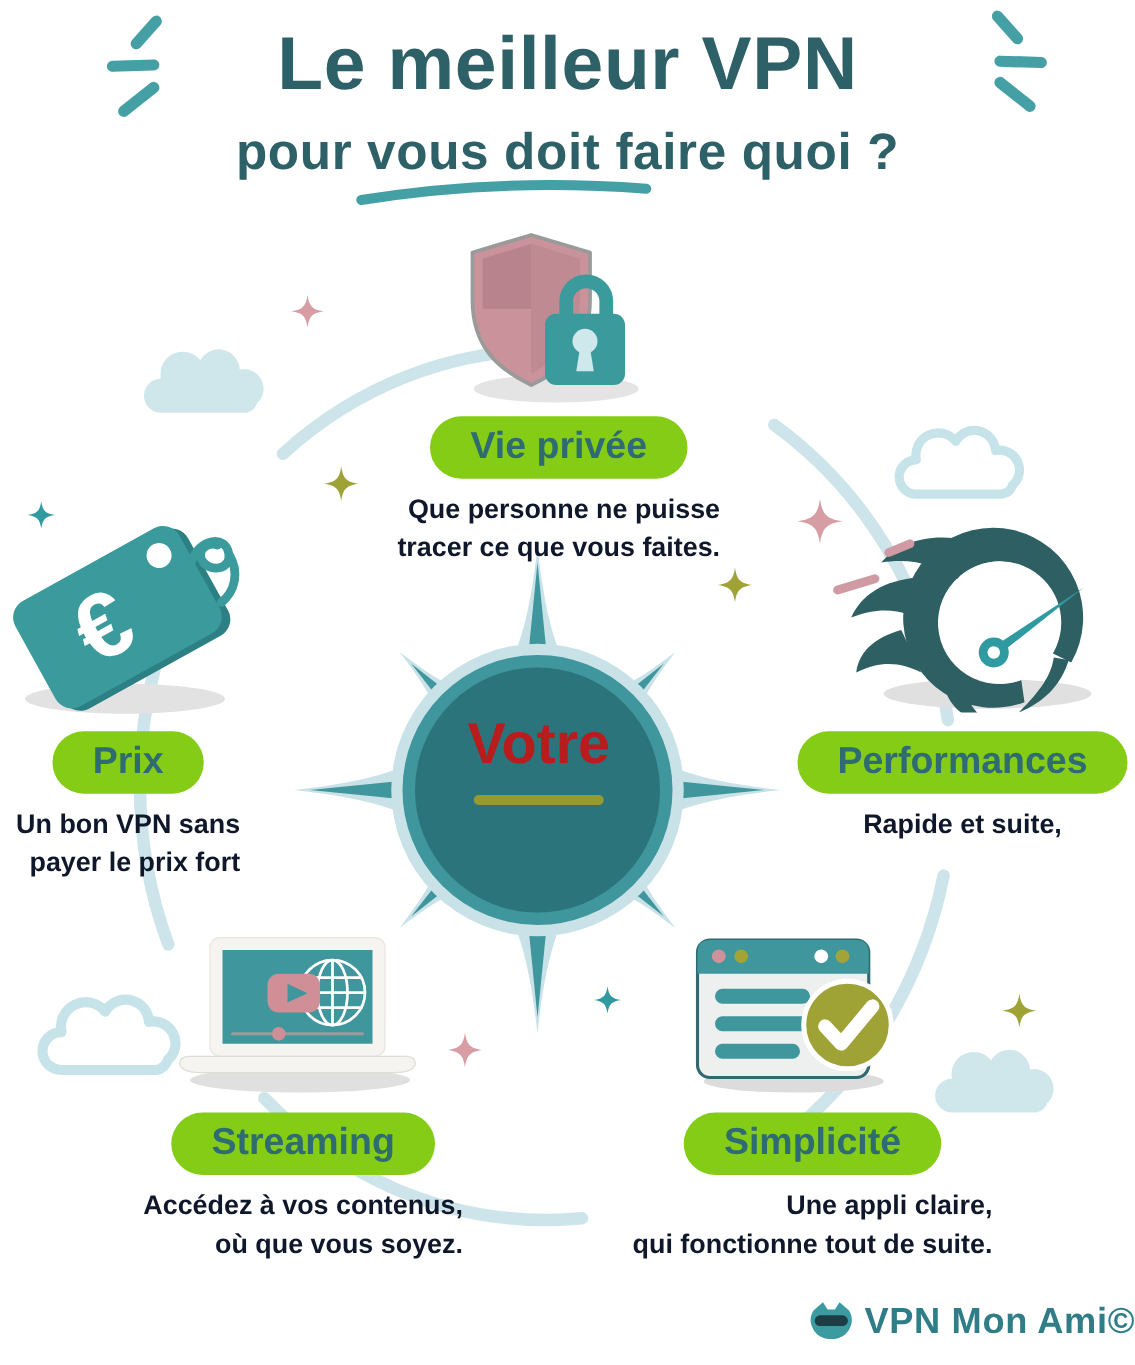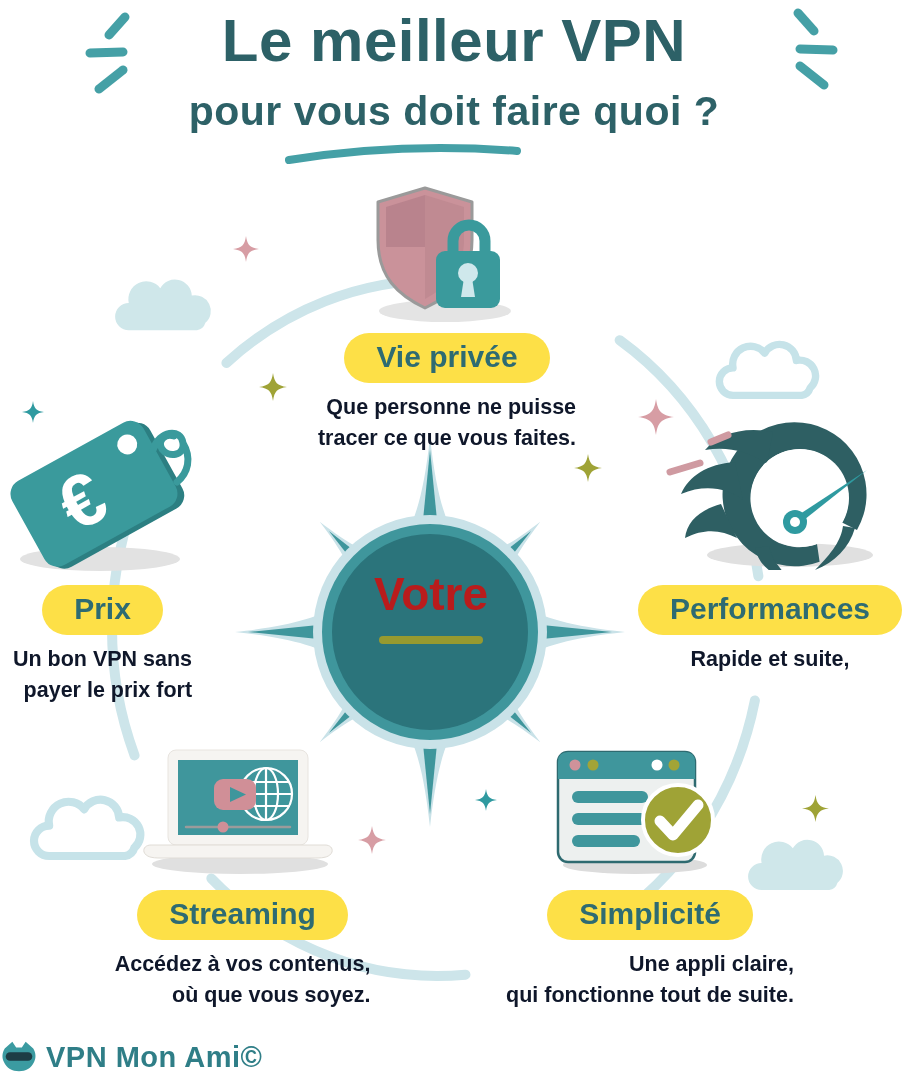--- a/index.html
+++ b/index.html
@@ -2,38 +2,38 @@
 <html><head>
 <meta charset="utf-8">
 <style>
   html,body{margin:0;padding:0;background:#fff;}
   .stage{position:relative;width:908px;height:1092px;background:#ffffff;overflow:hidden;
          font-family:"Liberation Sans",sans-serif;}
   .abs{position:absolute;}
 
   
   .header{left:0;right:0;top:6px;text-align:center;z-index:6;color:#2d6167;}
-  .title{font-size:60px;font-weight:600;letter-spacing:.5px;line-height:1.1;margin:2px;}
+  .title{font-size:60px;font-weight:600;letter-spacing:.5px;line-height:1.1;margin:12px;}
   .title b{font-weight:800;}
   .subtitle{font-size:41px;font-weight:700;margin-top:14px;letter-spacing:.5px;}
 
   
   .node{display:flex;flex-direction:column;align-items:center;z-index:4;}
-  .pill{background:#fde047;color:#2e6b72;font-weight:700;font-size:30px;line-height:1;
+  .pill{background:#84cc16;color:#2e6b72;font-weight:700;font-size:30px;line-height:1;
         padding:9px 32px 11px;border-radius:30px;white-space:nowrap;}
   .desc{margin-top:9px;text-align:right;color:#0f172a;font-weight:700;font-size:21.5px;
         line-height:1.45;white-space:nowrap;}
 
   
   .center-label{left:320px;top:568px;width:222px;text-align:center;z-index:5;color:#b91c1c;
                 font-size:46px;font-weight:700;line-height:53px;}
   .center-bar{width:104px;height:8px;border-radius:4px;background:#979a2f;margin:15px auto 0;}
 
   
-  .footer{left:0;right:0;top:1040px;display:flex;justify-content:flex-start;align-items:center;
+  .footer{left:0;right:0;top:1040px;display:flex;justify-content:flex-end;align-items:center;
           gap:8px;z-index:6;}
   .brand{color:#2f7e87;font-size:29px;font-weight:700;letter-spacing:.5px;}
 
   svg{display:block;}
 </style>
 </head>
 <body>
 
 <div class="stage">
 

